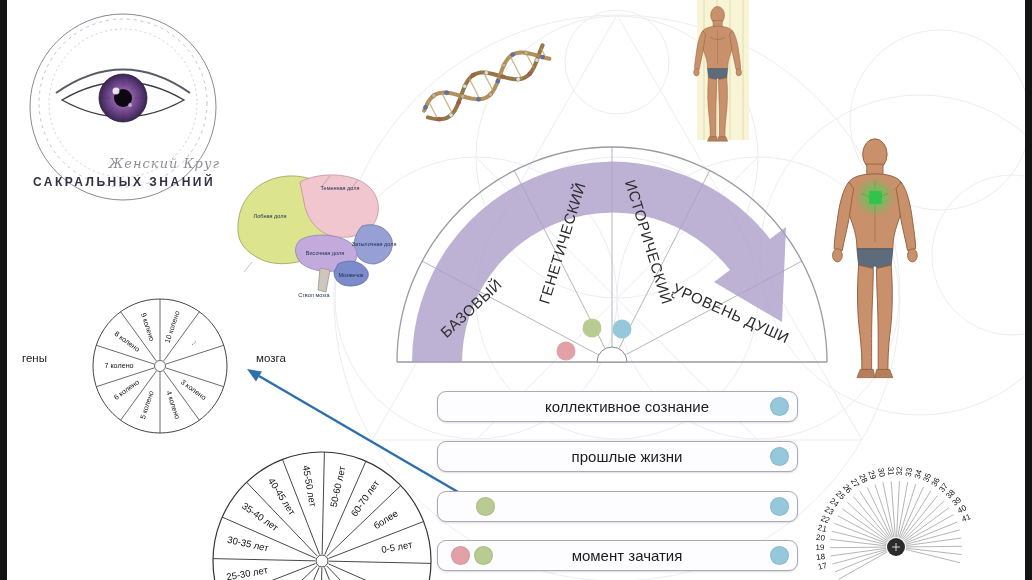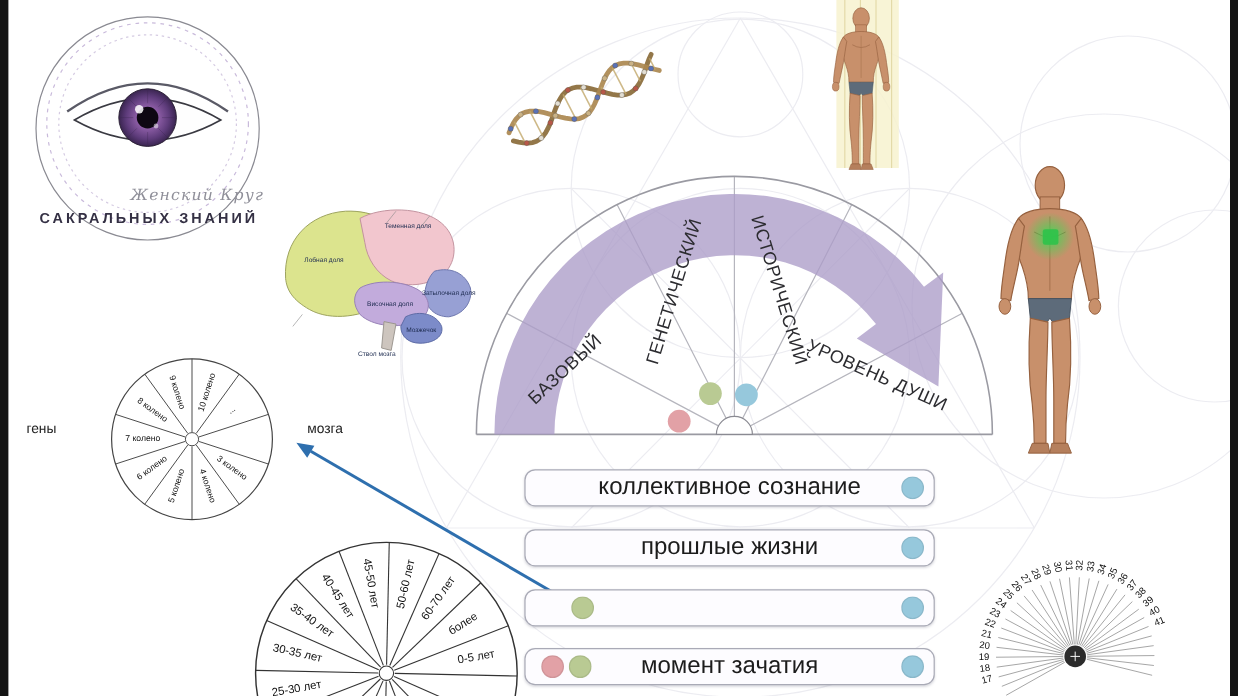--- a/index.html
+++ b/index.html
@@ -20,21 +20,21 @@
     font-size:12px;font-weight:bold;letter-spacing:2.5px;color:#343044;}
 
   
   .arc-label{position:absolute;z-index:6;font-size:15px;color:#2c2c30;white-space:nowrap;
     letter-spacing:.5px;transform:translate(-50%,-50%) rotate(var(--r));}
 
   
   .item{position:absolute;left:437px;width:340px;height:29px;border:1px solid #a9aab6;
     border-radius:9px;background:#fdfcff;box-shadow:0 1px 2px rgba(60,60,90,.18);
     display:flex;align-items:center;justify-content:center;
-    font-size:20px;color:#1c1c1c;z-index:6;}
+    font-size:15px;color:#1c1c1c;z-index:6;padding-left:19px;}
   .dot{position:absolute;width:19px;height:19px;border-radius:50%;top:5px;
     border:1px solid rgba(0,0,0,.08);box-sizing:border-box;}
 
   .side-label{position:absolute;z-index:6;font-size:11.5px;color:#222;}
 </style>
 </head>
 <body>
 
 <div class="stage">
 

